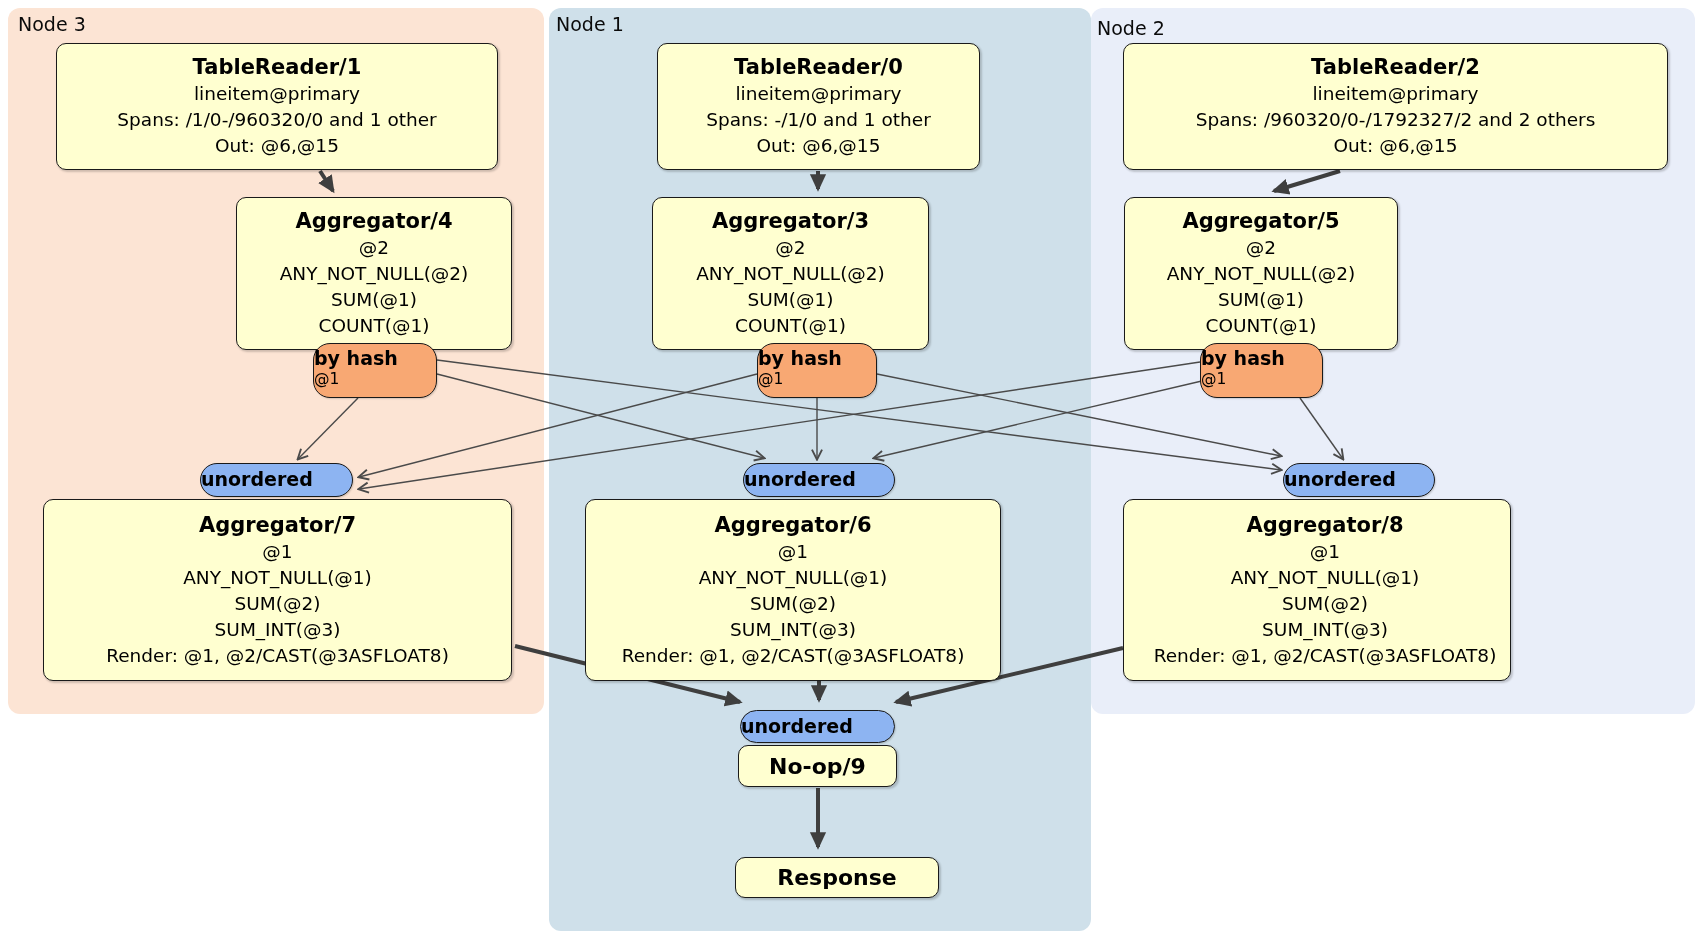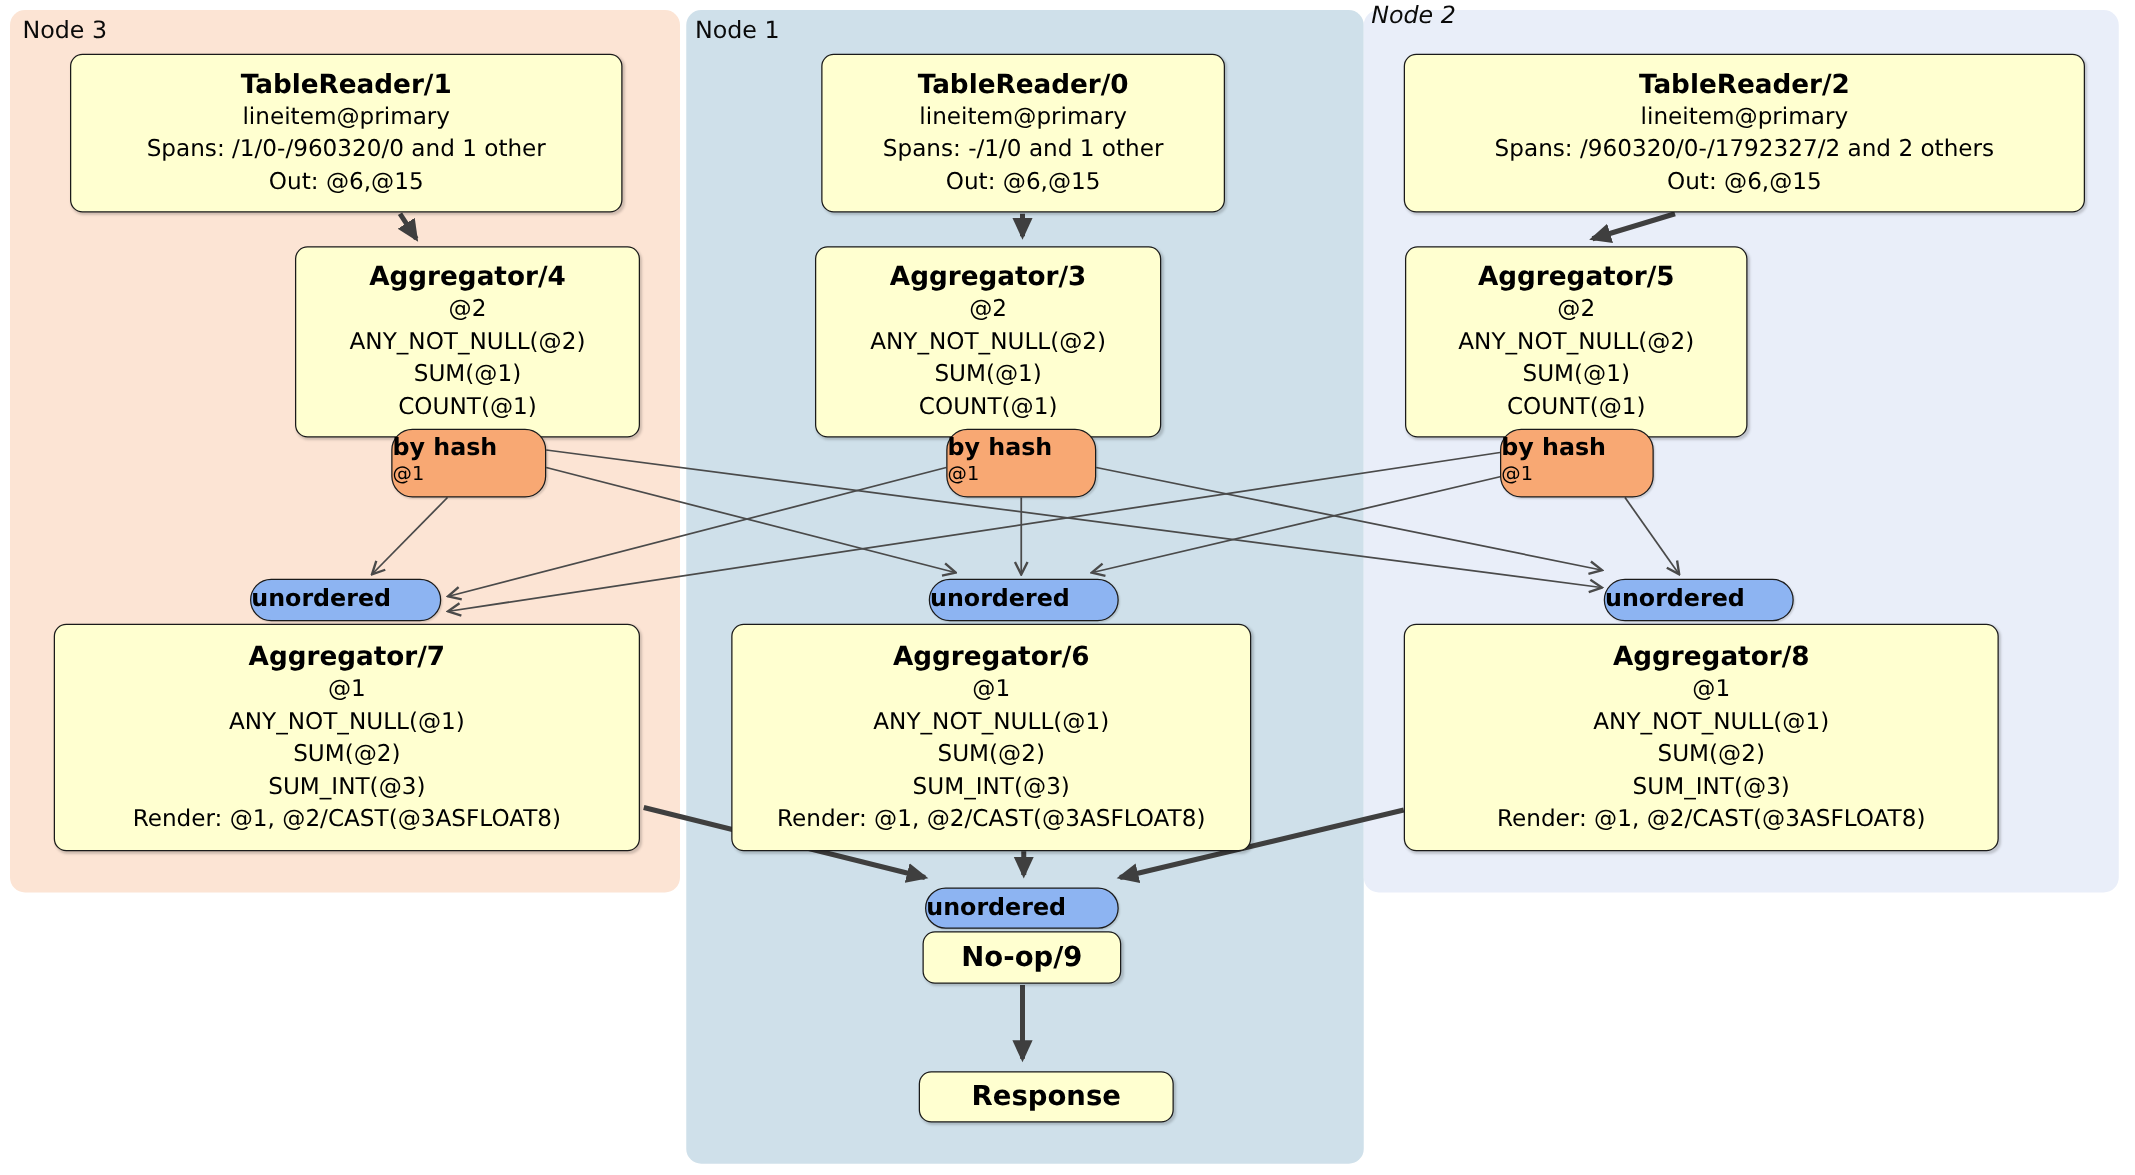--- a/index.html
+++ b/index.html
@@ -7,21 +7,21 @@
   #canvas{position:relative;width:1708px;height:940px;background:#ffffff;overflow:hidden;}
 
   .region{position:absolute;border-radius:12px;}
   #region-node3{left:8px;top:8px;width:536px;height:706px;background:var(--node3-bg);}
   #region-node1{left:549px;top:8px;width:542px;height:923px;background:var(--node1-bg);}
   #region-node2{left:1091px;top:8px;width:604px;height:706px;background:var(--node2-bg);}
 
   .region-label{position:absolute;font-size:19px;color:#0a0a0a;white-space:nowrap;}
   #label-node3{left:18px;top:13px;}
   #label-node1{left:556px;top:13px;}
-  #label-node2{left:1097px;top:1px;font-style:italic;}
+  #label-node2{left:1097px;top:17px;}
 
   #edges{position:absolute;left:0;top:0;width:1708px;height:940px;pointer-events:none;}
   .edge-thin{stroke:#4a4a4a;stroke-width:1.4;fill:none;}
   .edge-thick{stroke:#3f3f3f;stroke-width:4;fill:none;}
 
   .pbox{position:absolute;background:var(--box-bg);border:1.6px solid #1a1a1a;border-radius:10px;
         box-sizing:border-box;display:flex;flex-direction:column;justify-content:center;
         text-align:center;box-shadow:1.5px 1.5px 2px rgba(0,0,0,0.18);}
   .pbox .title{font-weight:bold;font-size:21px;line-height:27px;color:#000;white-space:nowrap;}
   .pbox .line{font-size:18.5px;line-height:26px;color:#000;white-space:nowrap;}
@@ -29,21 +29,21 @@
   #box-tr1{left:56px;top:43px;width:442px;height:127px;}
   #box-tr0{left:657px;top:43px;width:323px;height:127px;}
   #box-tr2{left:1123px;top:43px;width:545px;height:127px;}
 
   #box-agg4{left:236px;top:197px;width:276px;height:153px;}
   #box-agg3{left:652px;top:197px;width:277px;height:153px;}
   #box-agg5{left:1124px;top:197px;width:274px;height:153px;}
 
   #box-agg7{left:43px;top:499px;width:469px;height:182px;}
   #box-agg6{left:585px;top:499px;width:416px;height:182px;}
-  #box-agg8{left:1123px;top:499px;width:476px;height:182px;padding-left:16px;}
+  #box-agg8{left:1123px;top:499px;width:388px;height:182px;padding-left:16px;}
 
   #box-noop{left:738px;top:745px;width:159px;height:42px;}
   #box-response{left:735px;top:857px;width:204px;height:41px;}
   #box-noop .title,#box-response .title{font-size:22px;}
 
   .badge{position:absolute;border:1.7px solid #1a1a1a;box-sizing:border-box;
          box-shadow:1px 1px 1.5px rgba(0,0,0,0.15);}
   .badge.hash{background:var(--hash-bg);border-radius:17px;padding-top:3px;}
   .badge.hash .blabel{font-weight:bold;font-size:19px;line-height:23px;color:#000;display:block;}
   .badge.hash .bdetail{font-size:15.5px;line-height:19px;color:#000;display:block;}

